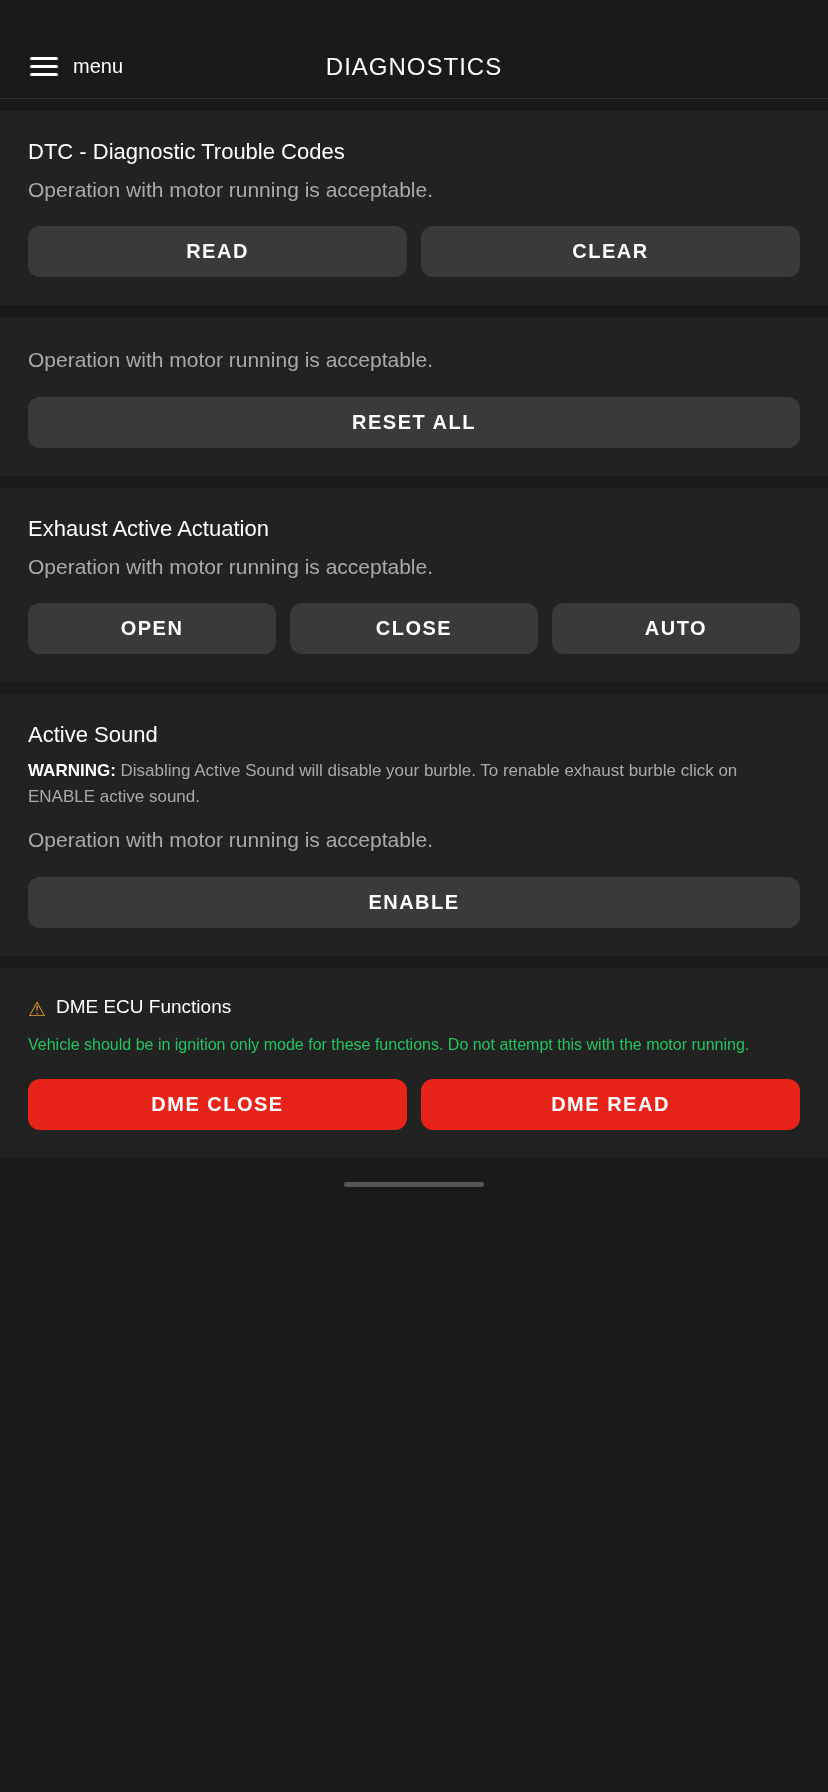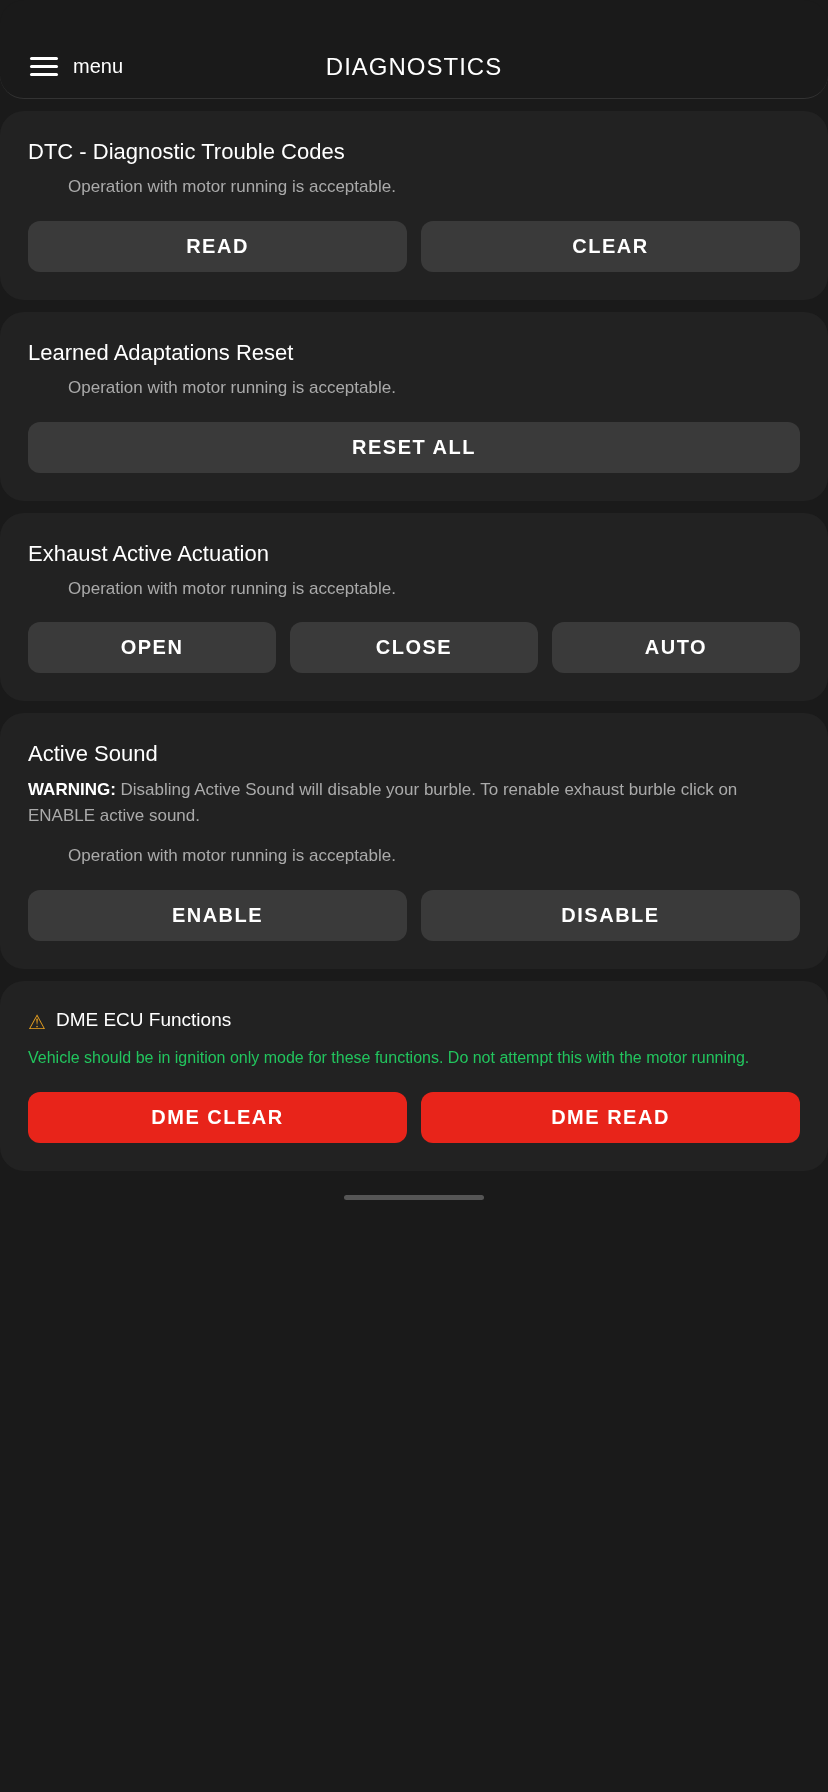--- a/index.html
+++ b/index.html
@@ -1,20 +1,19 @@
 <!DOCTYPE html>
 <html><head>
   <meta charset="utf-8">
   <meta name="viewport" content="width=828px">
   <style>
     * {
       box-sizing: border-box;
       margin: 0;
       padding: 0;
-      border-radius: 24px;
     }
 
     body {
       background-color: #1a1a1a;
       color: #ffffff;
       font-family: -apple-system, BlinkMacSystemFont, 'Helvetica Neue', Arial, sans-serif;
       width: 828px;
       min-height: 1792px;
       overflow-x: hidden;
     }
@@ -70,25 +69,24 @@
     }
 
     .section-title {
       font-size: 22px;
       font-weight: 400;
       color: #ffffff;
       margin-bottom: 10px;
     }
 
     .section-desc {
-      font-size: 17px;
+      font-size: 21px;
       color: #aaaaaa;
       margin-bottom: 22px;
       line-height: 1.4;
-      margin-left: 40px;
     }
 
     .warning-text {
       font-size: 17px;
       color: #aaaaaa;
       margin-bottom: 16px;
       line-height: 1.5;
     }
 
     .warning-text strong {
@@ -180,21 +178,20 @@
   <div class="section">
     <div class="section-title">DTC - Diagnostic Trouble Codes</div>
     <div class="section-desc">Operation with motor running is acceptable.</div>
     <div class="btn-row">
       <button class="btn">READ</button>
       <button class="btn">CLEAR</button>
     </div>
   </div>
 
   <div class="section">
-    <div class="section-title">Learned Adaptations Reset</div>
     <div class="section-desc">Operation with motor running is acceptable.</div>
     <div class="btn-row">
       <button class="btn btn-full">RESET ALL</button>
     </div>
   </div>
 
   <div class="section">
     <div class="section-title">Exhaust Active Actuation</div>
     <div class="section-desc">Operation with motor running is acceptable.</div>
     <div class="btn-row">
@@ -205,32 +202,31 @@
   </div>
 
   <div class="section">
     <div class="section-title">Active Sound</div>
     <div class="warning-text">
       <strong>WARNING:</strong><span> Disabling Active Sound will disable your burble. To renable exhaust burble click on ENABLE active sound.</span>
     </div>
     <div class="section-desc">Operation with motor running is acceptable.</div>
     <div class="btn-row">
       <button class="btn">ENABLE</button>
-      <button class="btn">DISABLE</button>
     </div>
   </div>
 
   <div class="section">
     <div class="dme-warning">
       <span class="warning-icon">⚠</span>
       <span class="dme-section-title">DME ECU Functions</span>
     </div>
     <div class="dme-desc">Vehicle should be in ignition only mode for these functions. Do not attempt this with the motor running.</div>
     <div class="btn-row">
-      <button class="btn btn-red">DME CLEAR</button>
+      <button class="btn btn-red">DME CLOSE</button>
       <button class="btn btn-red">DME READ</button>
     </div>
   </div>
 
 </div>
 
 <div class="home-indicator">
   <div class="home-bar"></div>
 </div>
 

